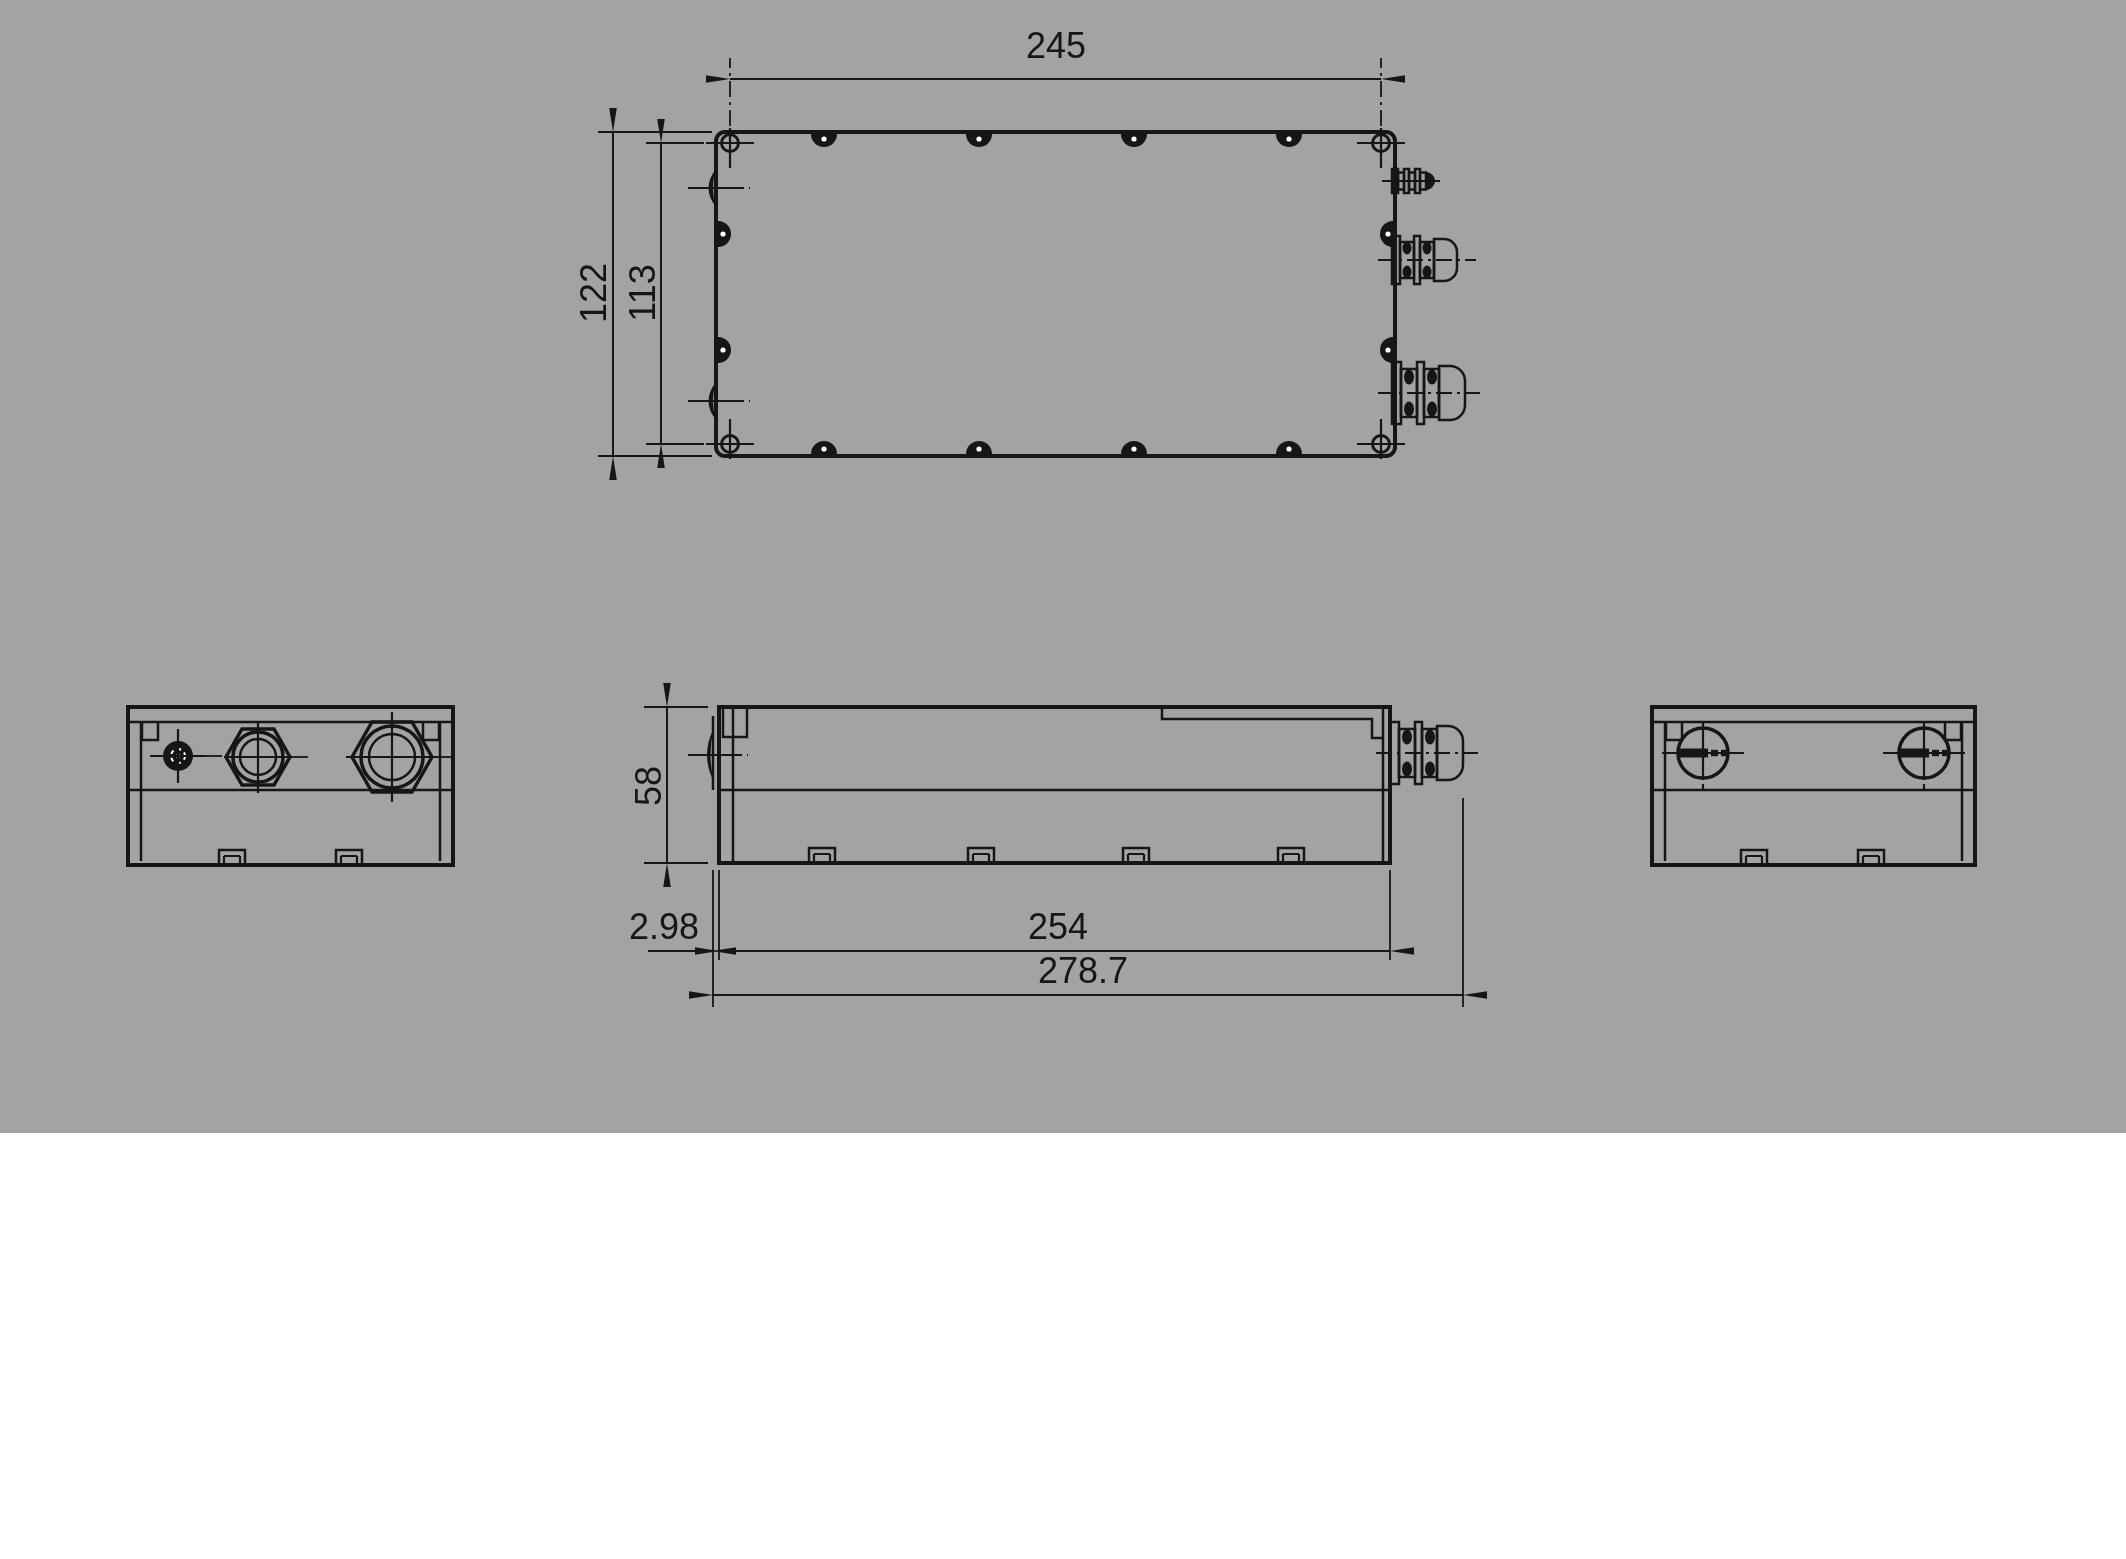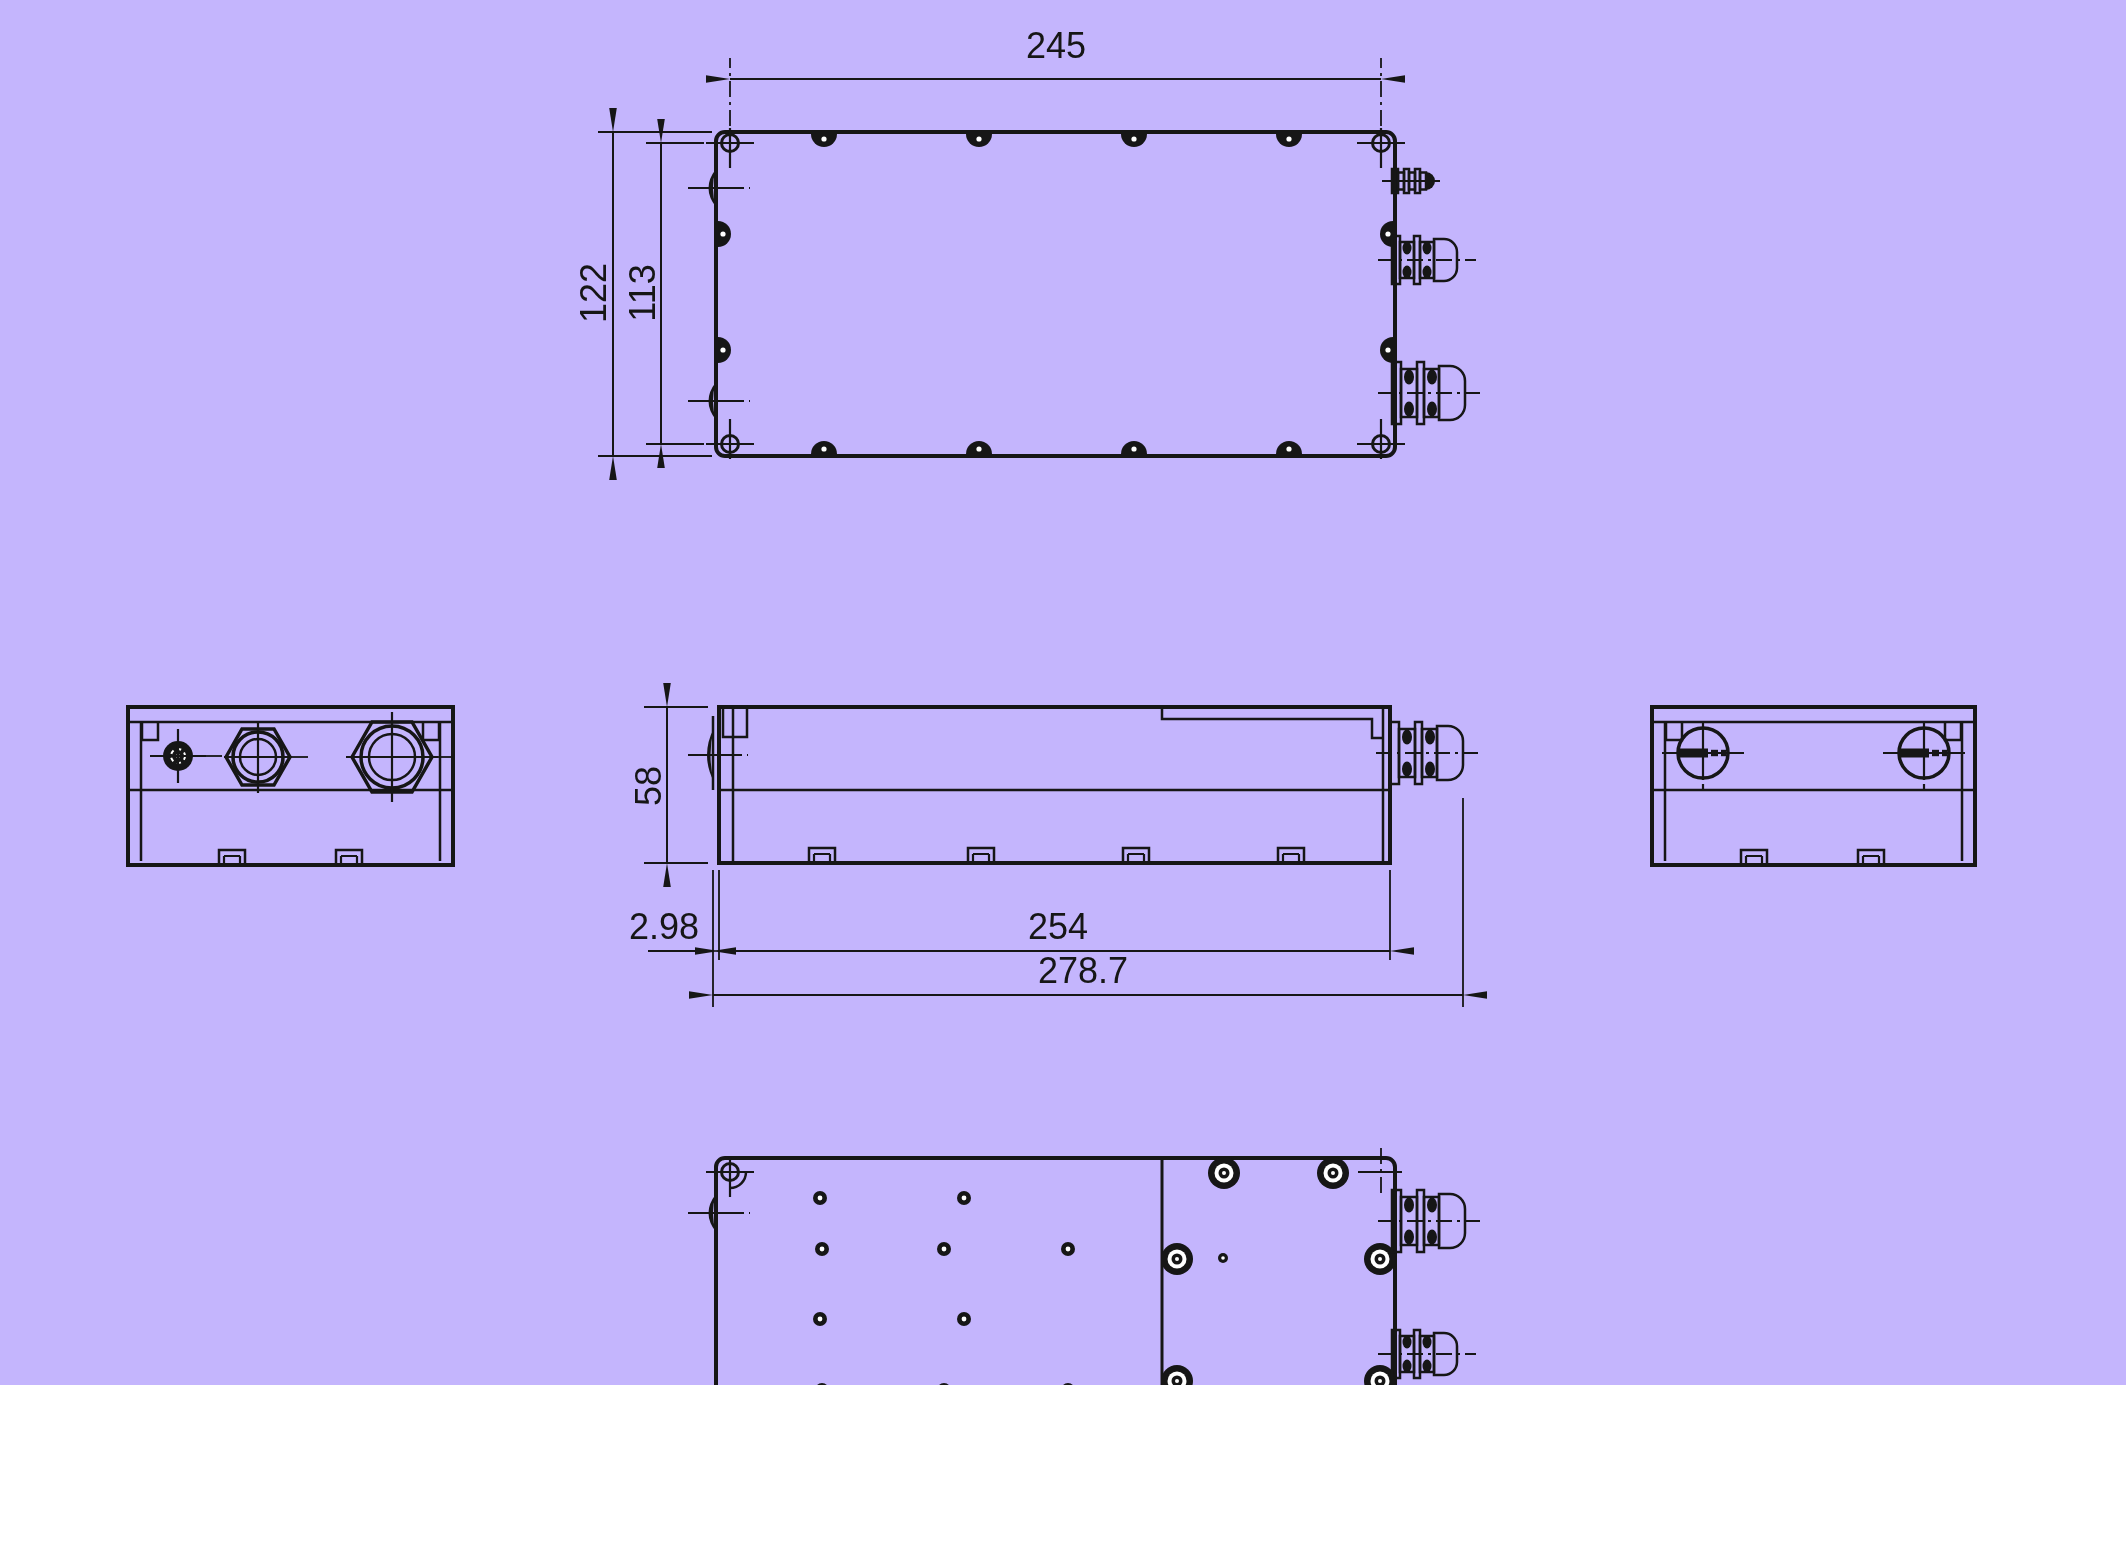--- a/index.html
+++ b/index.html
@@ -1,16 +1,16 @@
 <!DOCTYPE html>
 <html><head>
 <meta charset="utf-8">
 <style>
   html,body{margin:0;padding:0;background:#ffffff;}
-  .page{position:relative;width:2126px;height:1385px;background:#c4b5fd;overflow:hidden;}
+  .page{position:relative;width:2126px;height:1133px;background:#a3a3a3;overflow:hidden;}
   svg{display:block;}
   
   .s4{fill:none;stroke:#161616;stroke-width:4;}
   .s3{fill:none;stroke:#161616;stroke-width:3;}
   .s35{fill:none;stroke:#161616;stroke-width:3.5;}
   .s25{fill:none;stroke:#161616;stroke-width:2.5;}
   .s2{fill:none;stroke:#161616;stroke-width:2.2;}
   .ext{fill:none;stroke:#161616;stroke-width:1.8;}
   .dim{fill:none;stroke:#161616;stroke-width:2;}
   .cl{fill:none;stroke:#161616;stroke-width:1.8;stroke-dasharray:16 5 3 5;}

